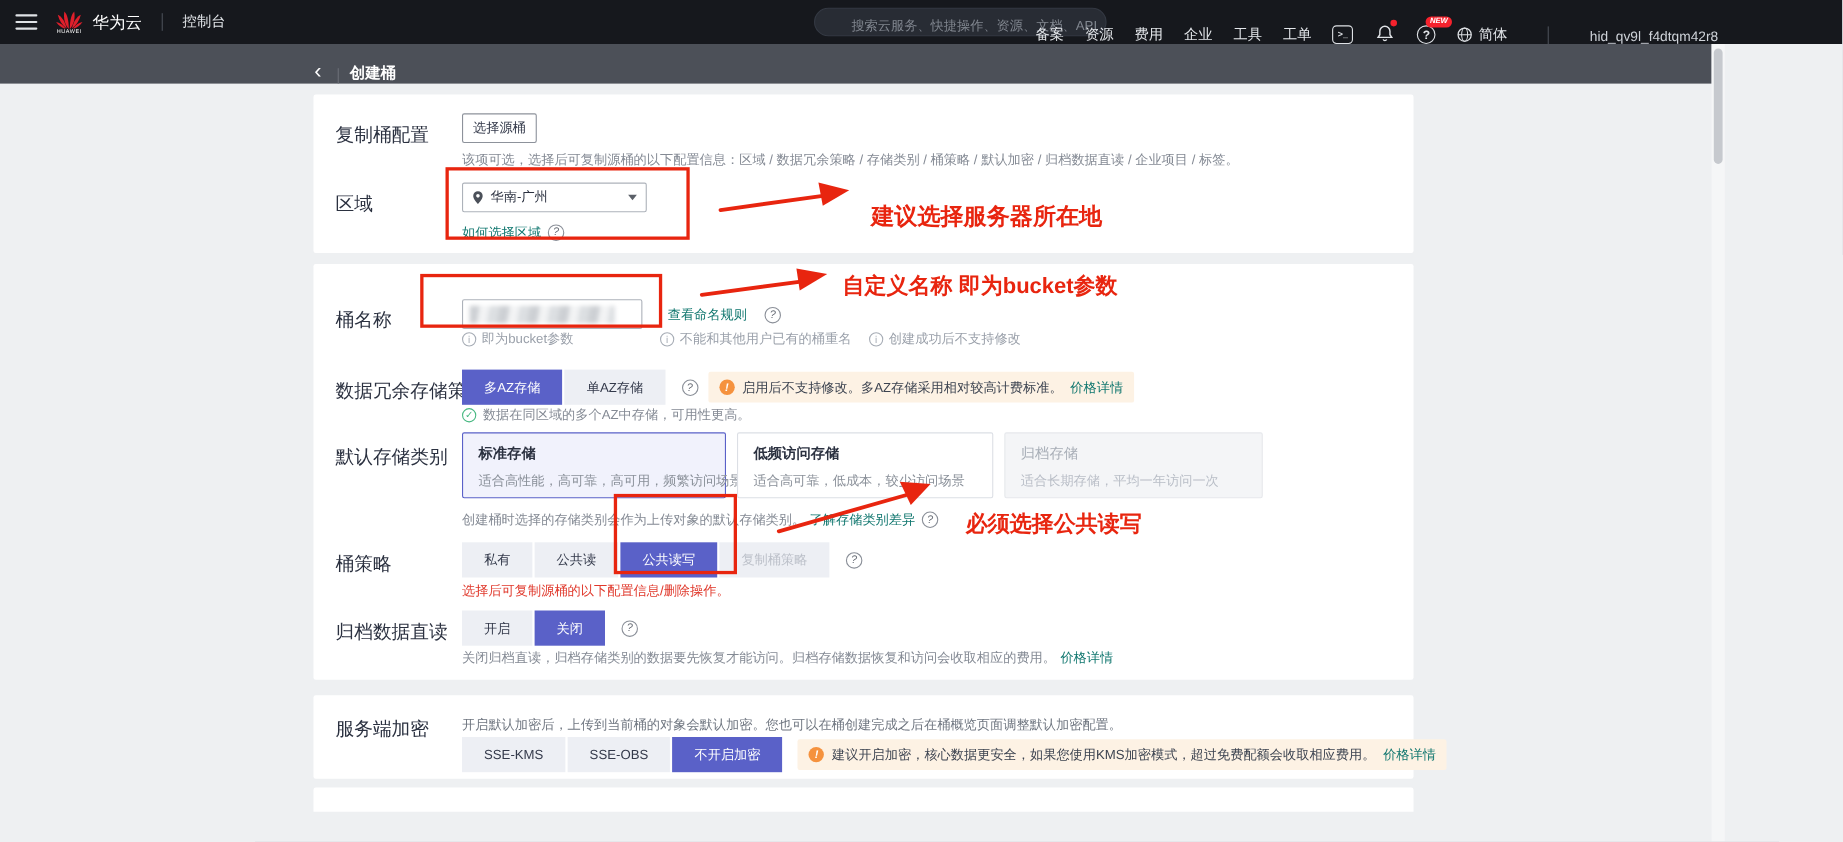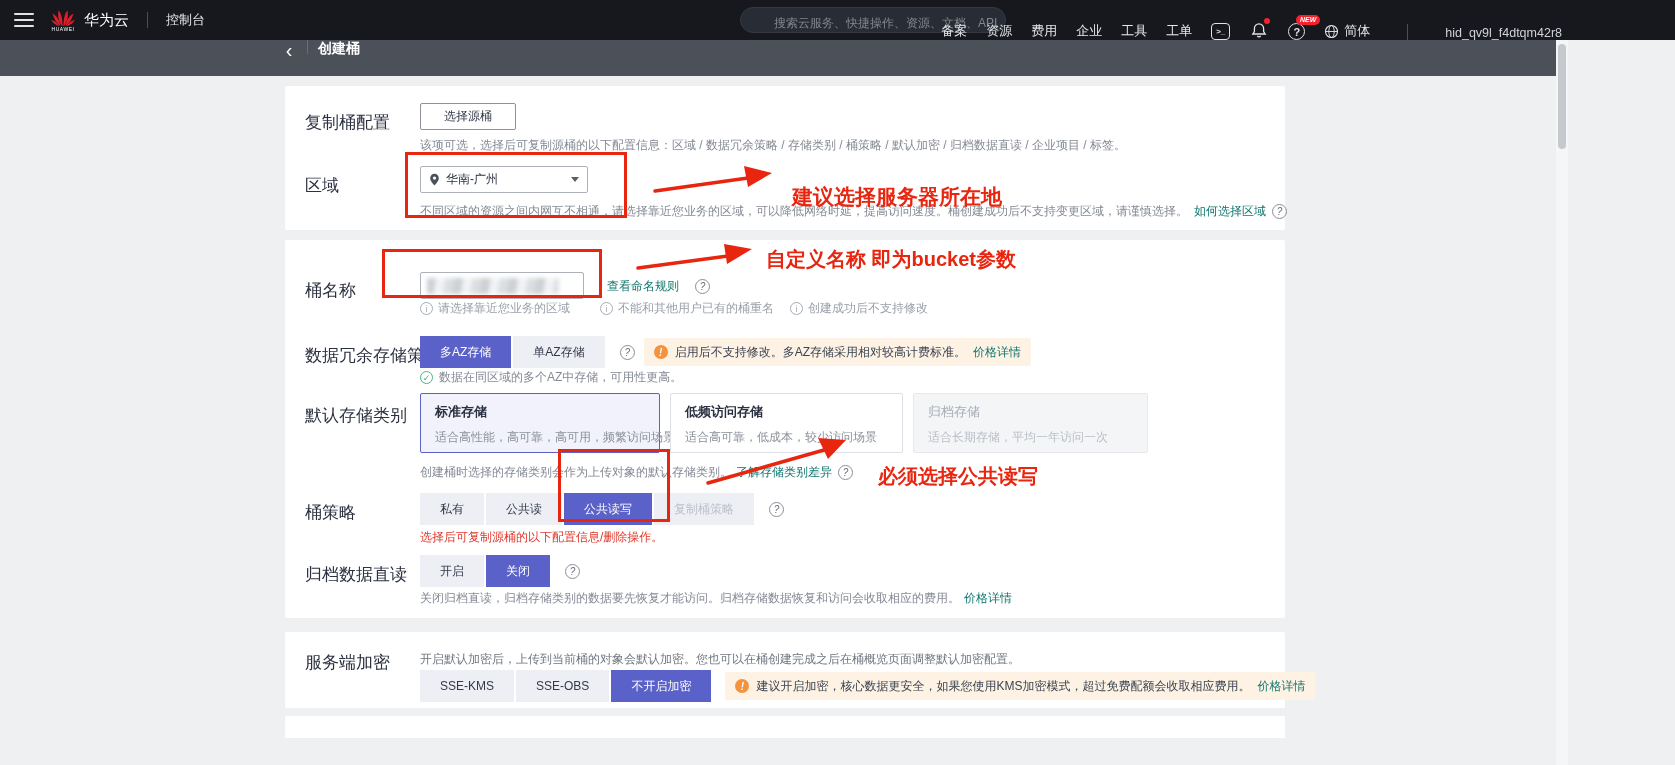--- a/index.html
+++ b/index.html
@@ -24,32 +24,32 @@
   .term{border:1.4px solid #dfe2e6;border-radius:4px;width:19px;height:17px}
   .term b{font-size:8px;color:#dfe2e6;font-weight:bold;transform:translateY(-.5px)}
   .helpq{border:1.4px solid #dfe2e6;border-radius:50%;width:17px;height:17px}
   .helpq::before{content:"?";font-size:11px;color:#dfe2e6;font-weight:bold}
   .dot{position:absolute;right:-1px;top:-2px;width:6px;height:6px;border-radius:50%;background:#f5222d}
   .new{position:absolute;right:-16px;top:-9px;background:#f5222d;color:#fff;font-size:7px;font-weight:bold;border-radius:7px;padding:1px 4px;line-height:1.1}
   .langw{display:flex;align-items:center;gap:5px;font-size:13px;color:#e3e6ea;cursor:pointer}
   .user{font-size:12.5px;color:#cfd3d9;cursor:pointer;white-space:nowrap}
 
   
-  .titlebar{position:absolute;left:0;top:40px;width:1556px;height:36px;background:#4c5058;display:flex;align-items:flex-start}
+  .titlebar{position:absolute;left:0;top:40px;width:1556px;height:36px;background:#4c5058;display:flex;align-items:flex-end}
   .back{margin-left:281px;color:#fff;cursor:pointer;width:16px;text-align:center}
   .back::before{content:"‹";font-size:20px;line-height:1}
   .tdiv{width:1px;height:14px;background:#6a6f77;margin:0 10px}
   .ptitle{font-size:14px;font-weight:bold;color:#fff}
 
   
   .card{position:absolute;left:285px;width:1000px;background:#fff;border-radius:2px}
   .lbl{position:absolute;font-size:17px;color:#2b3140;white-space:nowrap}
   .hint{position:absolute;font-size:12px;color:#848a94;white-space:nowrap;display:flex;align-items:center;gap:6px}
   .link{color:#0f766e;cursor:pointer;font-size:12px;white-space:nowrap}
-  .obtn{position:absolute;width:96px;height:27px;background:#fff;border:1px solid #8d929b;border-radius:2px;font-size:12px;color:#33394a;display:flex;align-items:center;justify-content:center;cursor:pointer}
+  .obtn{position:absolute;width:68px;height:27px;background:#fff;border:1px solid #8d929b;border-radius:2px;font-size:12px;color:#33394a;display:flex;align-items:center;justify-content:center;cursor:pointer}
   .select{position:absolute;width:168px;height:27px;background:#fff;border:1px solid #adb2ba;border-radius:2px;display:flex;align-items:center;padding:0 8px;gap:6px;font-size:12px;color:#2b3140;cursor:pointer}
   .select .caret{margin-left:auto;width:0;height:0;border-left:4px solid transparent;border-right:4px solid transparent;border-top:5px solid #5b6068}
   .input{position:absolute;width:164px;height:27px;background:#fff;border:1px solid #adb2ba;border-radius:2px;cursor:text;overflow:hidden}
   .censor{position:absolute;left:6px;top:5px;width:132px;height:16px;filter:blur(2px);background:repeating-linear-gradient(100deg,#cdd0d4 0 9px,#f2f3f4 9px 18px,#dcdfe2 18px 27px)}
   .row{position:absolute;display:flex;align-items:center}
   .tbtn{display:inline-flex;align-items:center;justify-content:center;height:26px;padding:16px 20px;margin-right:2px;background:#edeff4;color:#33394a;font-size:12px;cursor:pointer;white-space:nowrap}
   .tbtn.sel{background:#5a61c8;color:#fff}
   .tbtn.dis{color:#bcc0c9;cursor:default}
   .qicon{display:inline-flex;align-items:center;justify-content:center;width:15px;height:15px;border:1px solid #8a8f98;border-radius:50%;color:#6a6f78;flex:none;cursor:pointer}
   .qicon::before{content:"?";font-size:10px}
@@ -166,39 +166,38 @@
 
     <span class="lbl" style="left:20px;top:88px">区域</span>
     <div class="select" style="left:135px;top:80px">
       <svg width="11" height="13" viewBox="0 0 12 14">
         <path d="M6 .8A4.7 4.7 0 0 0 1.3 5.5C1.3 8.8 6 13.4 6 13.4s4.7-4.6 4.7-7.9A4.7 4.7 0 0 0 6 .8zm0 6.4a1.8 1.8 0 1 1 0-3.6 1.8 1.8 0 0 1 0 3.6z" fill="#4b5059"></path>
       </svg>
       <span>华南-广州</span>
       <i class="caret"></i>
     </div>
     <div class="hint" style="left:135px;top:117px">
-      <span>不同区域的资源之间内网互不相通，请选择靠近您业务的区域，可以降低网络时延，提高访问速度。桶创建成功后不支持变更区域，请谨慎选择。</span>
       <a class="link">如何选择区域</a>
       <i class="qicon"></i>
     </div>
   </section>
 
   <section class="card" style="top:240px;height:378px">
     <span class="lbl" style="left:20px;top:39px">桶名称</span>
     <div class="input" style="left:135px;top:32px">
       <div class="censor"></div>
     </div>
     <div class="hint" style="left:322px;top:38px">
       <a class="link">查看命名规则</a>
       <i class="qicon" style="margin-left:10px"></i>
     </div>
     <div class="row" style="left:135px;top:60px;gap:0">
       <span class="ihint" style="width:180px">
           <i class="iicon"></i>
-          <span>请选择靠近您业务的区域</span>
+          <span>即为bucket参数</span>
         </span>
       <span class="ihint" style="width:190px">
           <i class="iicon"></i>
           <span>不能和其他用户已有的桶重名</span>
         </span>
       <span class="ihint">
           <i class="iicon"></i>
           <span>创建成功后不支持修改</span>
         </span>
     </div>

